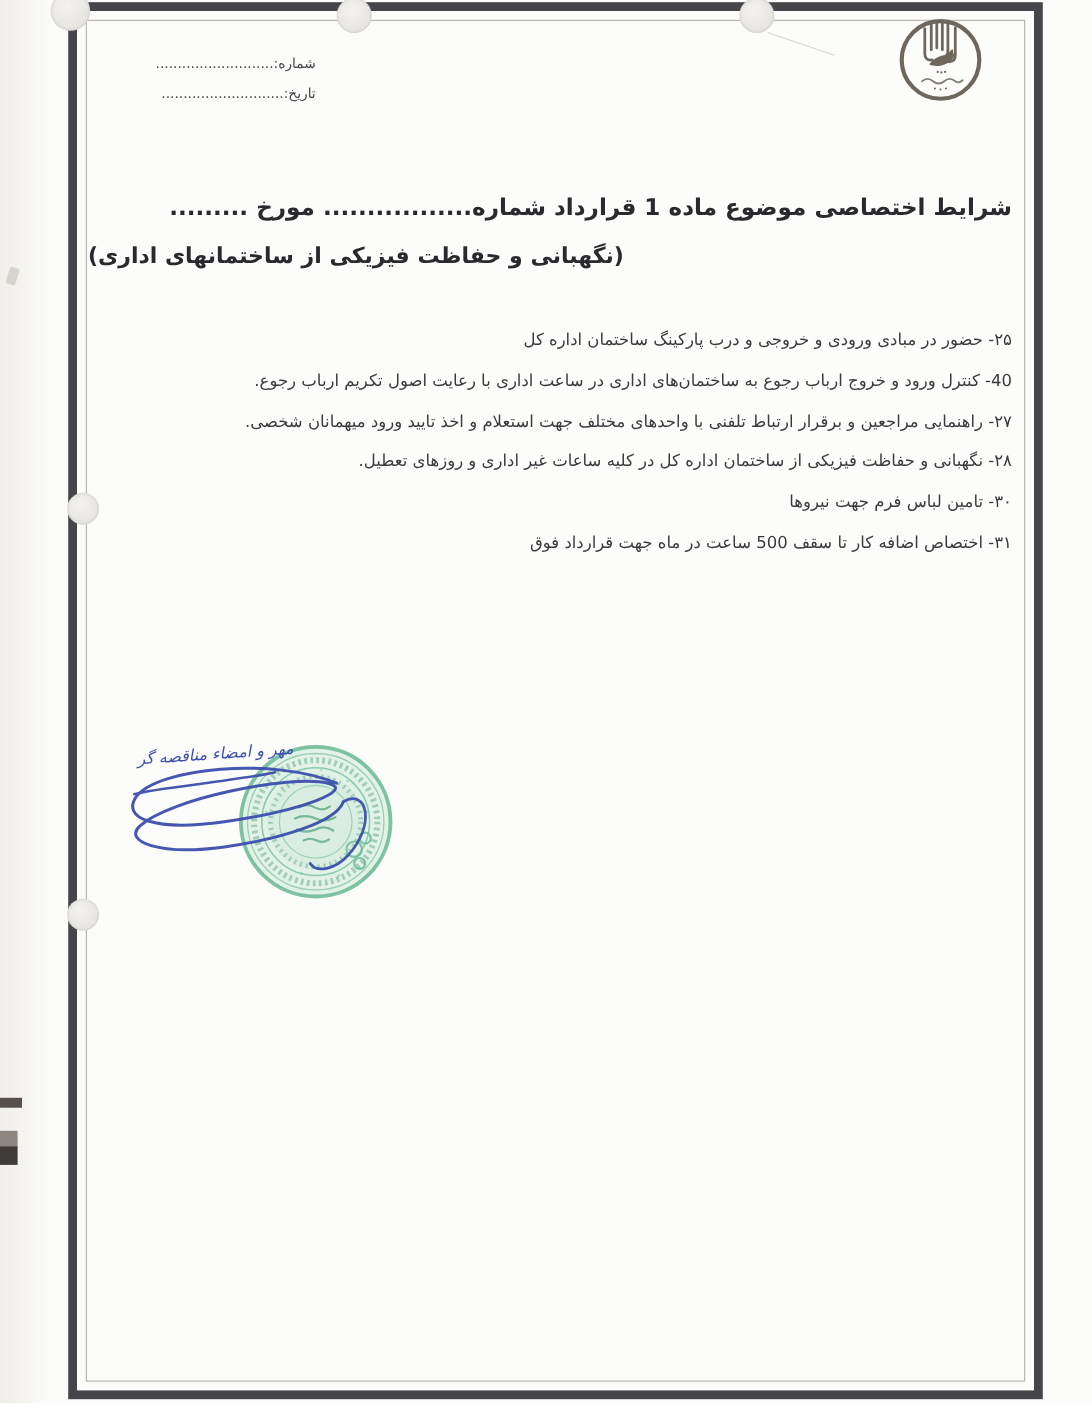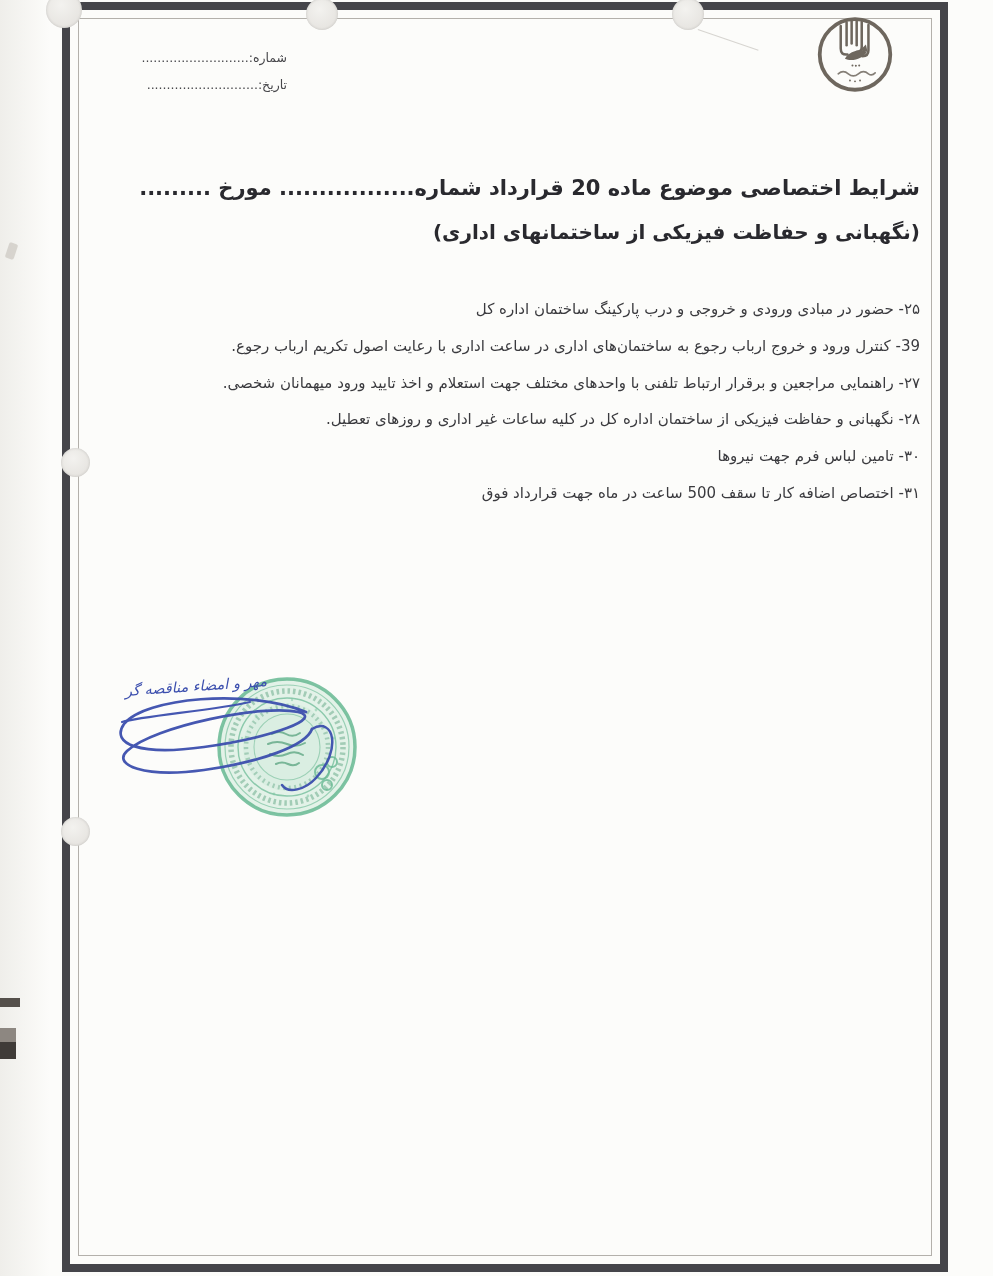--- a/index.html
+++ b/index.html
@@ -49,21 +49,21 @@
     font-size:12.5px;line-height:27px;color:#46464a;letter-spacing:.3px;
   }
   .logo{position:absolute;left:813px;top:15px;width:84px;height:84px;z-index:4;}
   .title-line1{
     position:absolute;top:176px;right:73px;z-index:4;
     direction:rtl;white-space:nowrap;
     font-size:21px;font-weight:bold;color:#29292e;
   }
   .title-line2{
     position:absolute;top:220px;left:80px;right:73px;z-index:4;
-    direction:rtl;text-align:right;
+    direction:rtl;text-align:left;
     font-size:20px;font-weight:bold;color:#29292e;
   }
   .items{
     position:absolute;top:291px;left:80px;right:73px;z-index:4;
     direction:rtl;text-align:right;
     font-size:15px;line-height:36.8px;color:#3a3a3e;
   }
   .stamp-block{position:absolute;left:216px;top:676px;width:142px;height:142px;z-index:5;}
   .signature-svg{position:absolute;left:98px;top:666px;width:250px;height:152px;z-index:7;}
   .handwriting{
@@ -116,26 +116,26 @@
       <path d="M56,42 l7,-7 l2,9 z"></path>
       <circle cx="47" cy="60" r="1.2"></circle>
         <circle cx="51" cy="60.5" r="1.2"></circle>
         <circle cx="55" cy="60" r="1.2"></circle>
       <circle cx="44" cy="78" r="1.1"></circle>
         <circle cx="50" cy="79" r="1.1"></circle>
         <circle cx="56" cy="78" r="1.1"></circle>
     </g>
   </svg>
 
-  <div class="title-line1">شرایط اختصاصی موضوع ماده 20 قرارداد شماره................. مورخ .........</div>
+  <div class="title-line1">شرایط اختصاصی موضوع ماده 1 قرارداد شماره................. مورخ .........</div>
   <div class="title-line2">(نگهبانی و حفاظت فیزیکی از ساختمانهای اداری)</div>
 
   <div class="items">
     <div>۲۵- حضور در مبادی ورودی و خروجی و درب پارکینگ ساختمان اداره کل</div>
-    <div>39- کنترل ورود و خروج ارباب رجوع به ساختمان‌های اداری در ساعت اداری با رعایت اصول تکریم ارباب رجوع.</div>
+    <div>40- کنترل ورود و خروج ارباب رجوع به ساختمان‌های اداری در ساعت اداری با رعایت اصول تکریم ارباب رجوع.</div>
     <div>۲۷- راهنمایی مراجعین و برقرار ارتباط تلفنی با واحدهای مختلف جهت استعلام و اخذ تایید ورود میهمانان شخصی.</div>
     <div>۲۸- نگهبانی و حفاظت فیزیکی از ساختمان اداره کل در کلیه ساعات غیر اداری و روزهای تعطیل.</div>
     <div>۳۰- تامین لباس فرم جهت نیروها</div>
     <div>۳۱- اختصاص اضافه کار تا سقف 500 ساعت در ماه جهت قرارداد فوق</div>
   </div>
 
   <svg class="stamp-block" viewBox="0 0 142 142">
     <g opacity="0.9">
       <circle cx="71" cy="71" r="68" fill="#9ed7b6" opacity="0.30"></circle>
       <circle cx="71" cy="71" r="44" fill="#9ed7b6" opacity="0.14"></circle>

